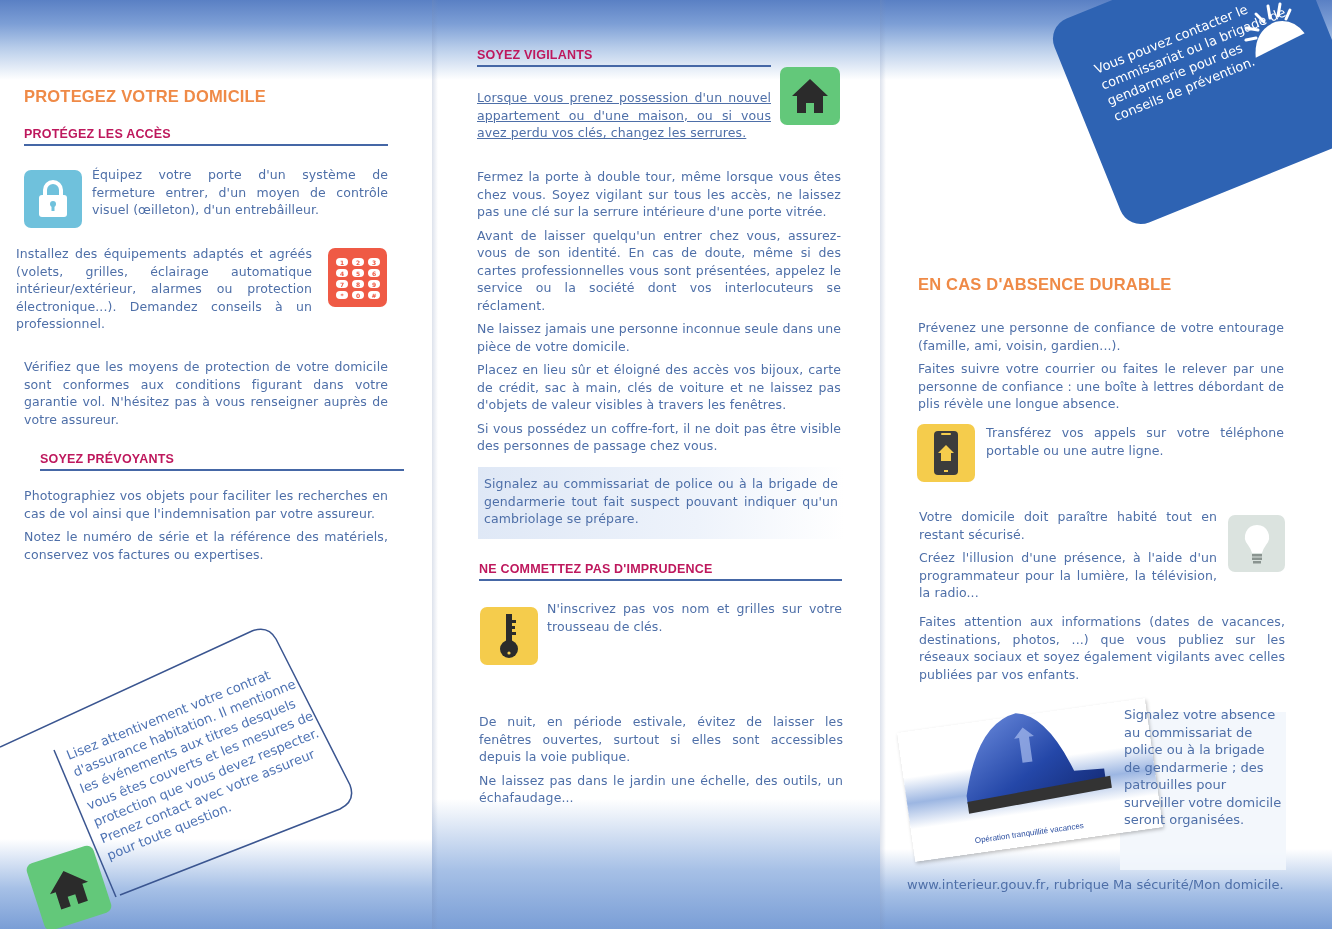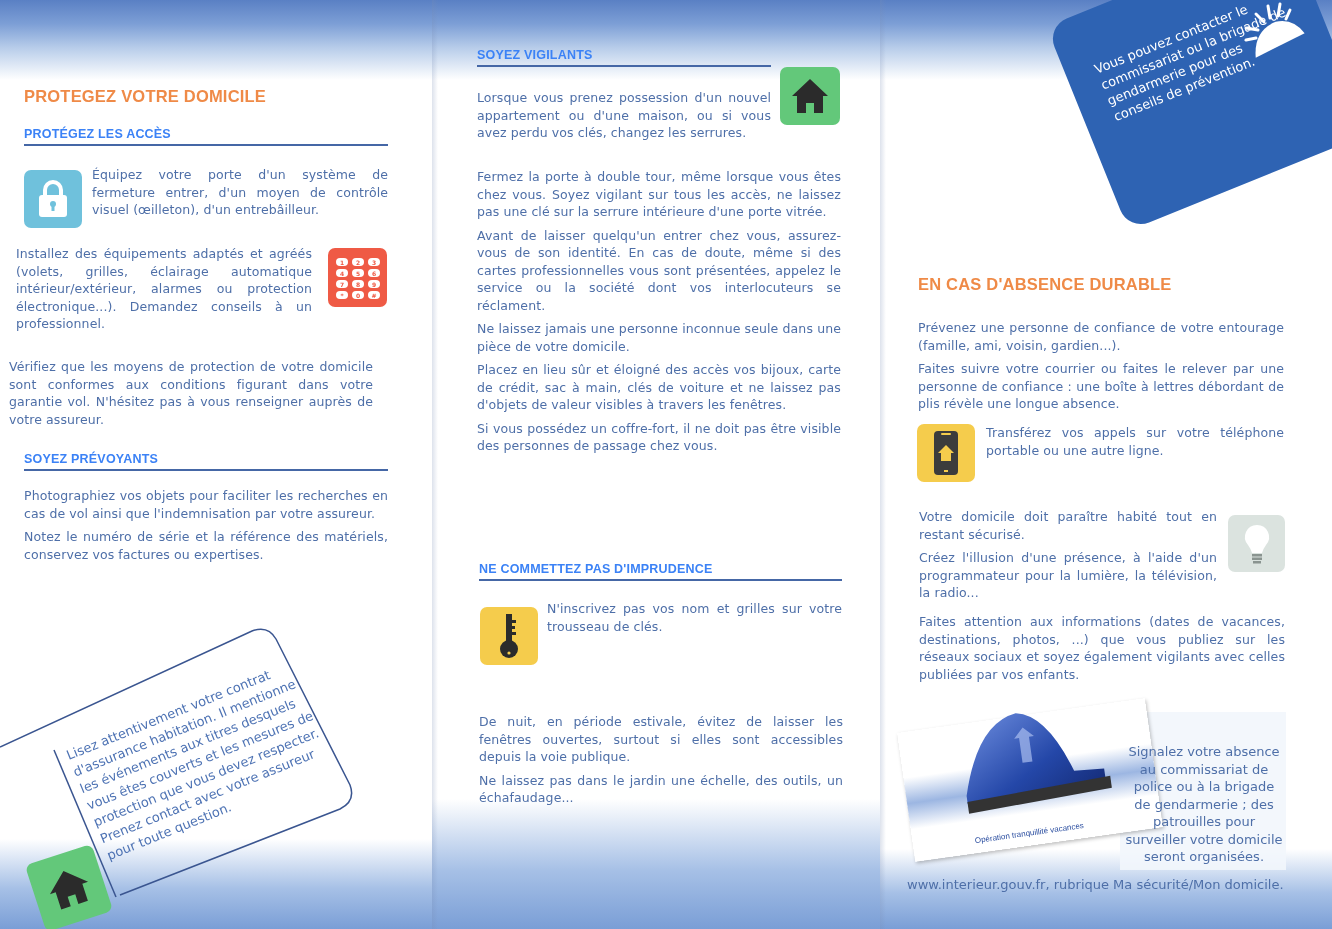--- a/index.html
+++ b/index.html
@@ -27,21 +27,21 @@
     background: linear-gradient(to right, rgba(120,140,180,0.25), rgba(255,255,255,0));
   }
 
   .content { position: absolute; font-size: 12.5px; line-height: 17.5px; color: #4e6fa8; letter-spacing: 0.1px; }
 
   .title-orange {
     position: absolute; color: #ef8a47; font-weight: bold; font-size: 16.5px; letter-spacing: 0.2px;
     font-family: "Liberation Sans", sans-serif;
   }
   .section-head {
-    position: absolute; color: #3b82f6; font-weight: bold; font-size: 12.5px;
+    position: absolute; color: #be185d; font-weight: bold; font-size: 12.5px;
     font-family: "Liberation Sans", sans-serif; letter-spacing: 0.2px;
     border-bottom: 2px solid #4567a6; padding-bottom: 3px;
   }
   .para { position: absolute; text-align: justify; }
   .para p { margin-bottom: 6px; }
 
   .icon-box { position: absolute; border-radius: 7px; display: flex; align-items: center; justify-content: center; }
   .icon-blue { background: #6fc1dc; }
   .icon-red { background: #ef5a45; }
   .icon-green { background: #63c87a; }
@@ -72,21 +72,21 @@
   .otv-card {
     position: absolute; left: 905px; top: 715px; width: 250px; height: 130px;
     background: linear-gradient(to bottom, #ffffff 0%, #ffffff 35%, #9cb6e2 55%, #ffffff 75%);
     transform: rotate(-8deg); box-shadow: 1px 2px 4px rgba(0,0,0,0.25);
   }
   .otv-box {
     position: absolute; left: 1120px; top: 712px; width: 166px; height: 158px;
     background: rgba(242,246,252,0.9);
   }
   .otv-text {
-    position: absolute; right: 48px; top: 743px; width: 160px; text-align: center;
+    position: absolute; right: 48px; top: 706px; width: 160px; text-align: left;
     font-size: 13px; line-height: 17.5px; color: #4e6fa8;
   }
   .url-text {
     position: absolute; left: 907px; top: 877px; font-size: 13px; color: #4e6fa8;
   }
 </style>
 </head>
 <body>
 
 <div class="page">
@@ -155,25 +155,25 @@
         <text x="8" y="30.5">7</text>
           <text x="24" y="30.5">8</text>
           <text x="40" y="30.5">9</text>
         <text x="8" y="41.5">*</text>
           <text x="24" y="41.5">0</text>
           <text x="40" y="41.5">#</text>
       </g>
     </svg>
   </div>
 
-  <div class="content para" style="left:9px; top:358px; width:364px;">
+  <div class="content para" style="left:24px; top:358px; width:364px;">
     <p>Vérifiez que les moyens de protection de votre domicile sont conformes aux conditions figurant dans votre garantie vol. N'hésitez pas à vous renseigner auprès de votre assureur.</p>
   </div>
 
-  <div class="section-head" style="left:24px; top:452px; width:364px;">SOYEZ PRÉVOYANTS</div>
+  <div class="section-head" style="left:40px; top:452px; width:364px;">SOYEZ PRÉVOYANTS</div>
 
   <div class="content para" style="left:24px; top:487px; width:364px;">
     <p>Photographiez vos objets pour faciliter les recherches en cas de vol ainsi que l'indemnisation par votre assureur.</p>
     <p>Notez le numéro de série et la référence des matériels, conservez vos factures ou expertises.</p>
   </div>
 
   <svg style="position:absolute; left:0; top:625px;" width="360" height="304" viewBox="0 0 360 304">
     <path d="M0 122 L 252 6 Q 268 0 276 14 L 350 160 Q 356 176 340 184 L 120 270" fill="none" stroke="#3a5590" stroke-width="1.5"></path>
     <line x1="54" y1="125" x2="116" y2="272" stroke="#3a5590" stroke-width="1.5"></line>
   </svg>
@@ -186,32 +186,35 @@
   </div>
 
   <div class="section-head" style="left:477px; top:48px; width:294px;">SOYEZ VIGILANTS</div>
 
   <div class="icon-box icon-green" style="left:780px; top:67px; width:60px; height:58px;">
     <svg width="40" height="40" viewBox="0 0 40 40">
       <path d="M20 3 L38 20 H33 V37 H24 V27 H16 V37 H7 V20 H2 Z" fill="#2b2b2b"></path>
     </svg>
   </div>
 
-  <div class="content para" style="left:477px; top:89px; width:294px;">
+  <div class="content para" style="left:477px; top:89px; width:294px;text-decoration:underline;">
     <p>Lorsque vous prenez possession d'un nouvel appartement ou d'une maison, ou si vous avez perdu vos clés, changez les serrures.</p>
   </div>
 
   <div class="content para" style="left:477px; top:168px; width:364px;">
     <p>Fermez la porte à double tour, même lorsque vous êtes chez vous. Soyez vigilant sur tous les accès, ne laissez pas une clé sur la serrure intérieure d'une porte vitrée.</p>
     <p>Avant de laisser quelqu'un entrer chez vous, assurez-vous de son identité. En cas de doute, même si des cartes professionnelles vous sont présentées, appelez le service ou la société dont vos interlocuteurs se réclament.</p>
     <p>Ne laissez jamais une personne inconnue seule dans une pièce de votre domicile.</p>
     <p>Placez en lieu sûr et éloigné des accès vos bijoux, carte de crédit, sac à main, clés de voiture et ne laissez pas d'objets de valeur visibles à travers les fenêtres.</p>
     <p>Si vous possédez un coffre-fort, il ne doit pas être visible des personnes de passage chez vous.</p>
   </div>
 
+  <div class="highlight-box content" style="left:478px; top:467px; width:366px; height:72px;">
+    <div class="para" style="position:static; text-align:justify;">Signalez au commissariat de police ou à la brigade de gendarmerie tout fait suspect pouvant indiquer qu'un cambriolage se prépare.</div>
+  </div>
 
   <div class="section-head" style="left:479px; top:562px; width:363px;">NE COMMETTEZ PAS D'IMPRUDENCE</div>
 
   <div class="icon-box icon-yellow" style="left:480px; top:607px; width:58px; height:58px;">
     <svg width="30" height="48" viewBox="0 0 30 48">
       <rect x="12" y="2" width="6" height="28" fill="#2b2b2b"></rect>
       <rect x="18" y="8" width="4" height="3" fill="#2b2b2b"></rect>
       <rect x="18" y="14" width="3" height="3" fill="#2b2b2b"></rect>
       <rect x="18" y="20" width="4" height="3" fill="#2b2b2b"></rect>
       <circle cx="15" cy="37" r="9" fill="#2b2b2b"></circle>

